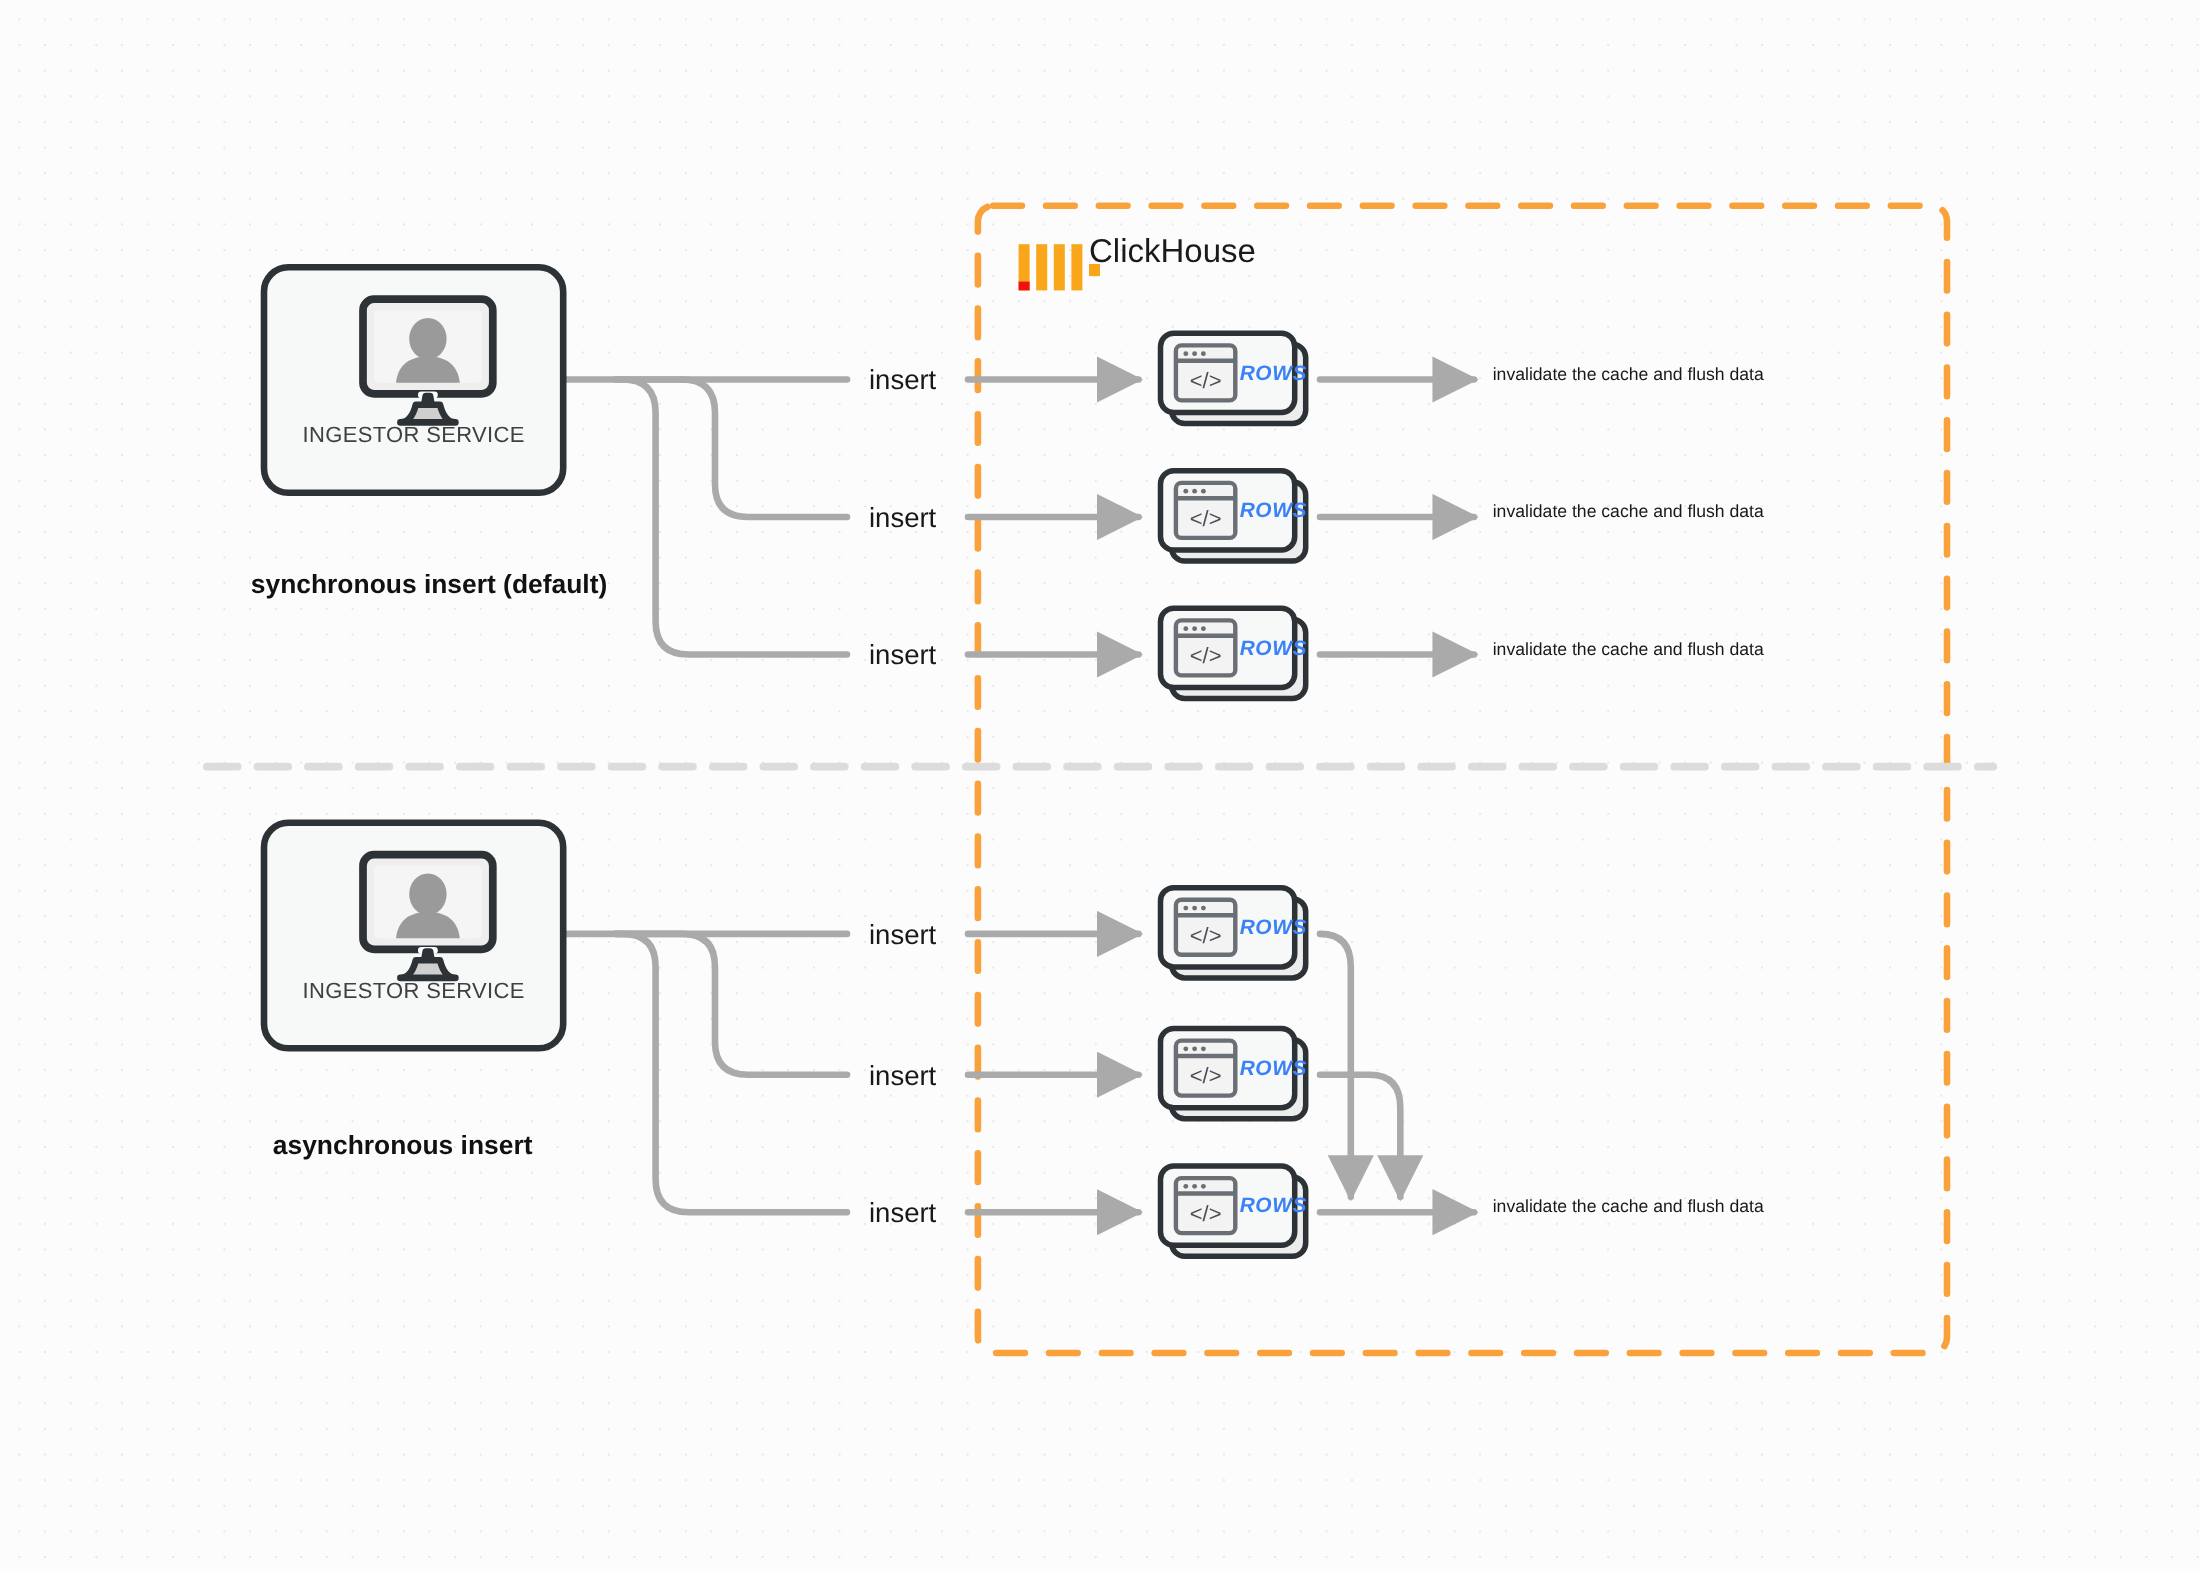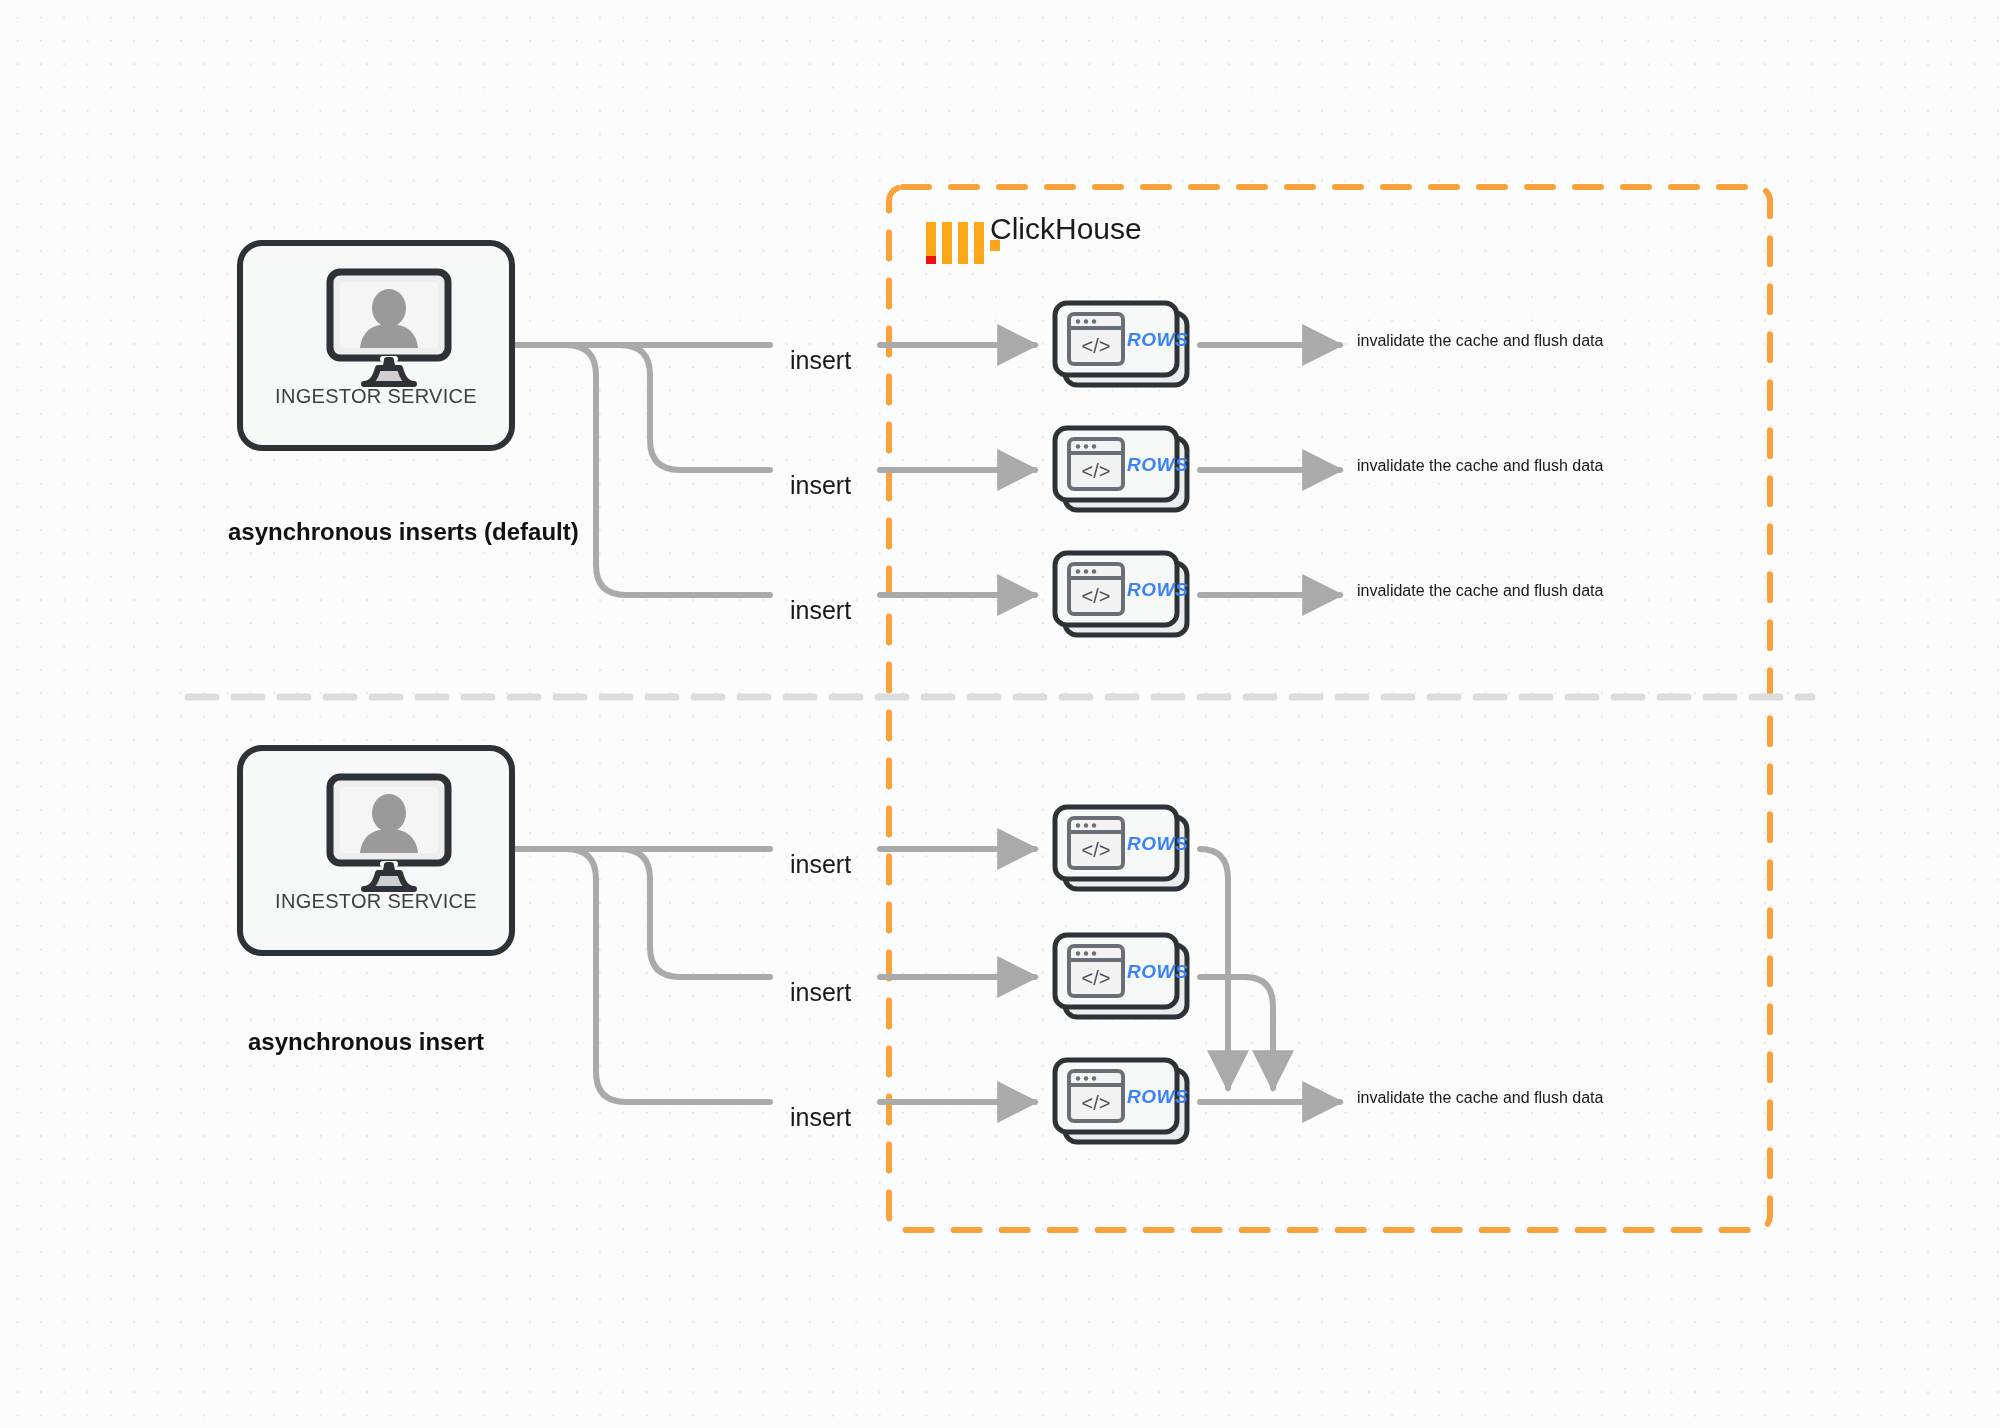--- a/index.html
+++ b/index.html
@@ -11,21 +11,21 @@
     background-size:23.3px 23.3px;
     background-position:6px 6px;
     font-family:"Liberation Sans", sans-serif;
     overflow:hidden;
     position:relative;
   }
   #stage{position:absolute;left:0;top:0;width:2000px;height:1428px;}
   svg#canvas{position:absolute;left:0;top:0;width:2000px;height:1428px;}
 
   .lbl{position:absolute;white-space:nowrap;color:#1f1f1f;}
-  .lbl-insert{font-size:25px;color:#181818;margin-top:14px;}
+  .lbl-insert{font-size:25px;color:#181818;}
   .lbl-flush{font-size:16px;color:#181818;}
   .lbl-section{font-size:24px;font-weight:bold;color:#111;}
   .lbl-ingestor{font-size:20px;color:#404040;letter-spacing:.3px;}
   .lbl-rows{font-size:19px;font-style:italic;font-weight:bold;color:#3b82f6;letter-spacing:.5px;}
   .lbl-ch{font-size:30px;color:#1a1a1a;}
 </style>
 </head>
 <body>
 
 <div id="stage">
@@ -186,21 +186,21 @@
       <rect x="16" y="0" width="10" height="42" fill="#faa61a"></rect>
       <rect x="32" y="0" width="10" height="42" fill="#faa61a"></rect>
       <rect x="48" y="0" width="10" height="42" fill="#faa61a"></rect>
       <rect x="64" y="18" width="10" height="11" fill="#faa61a"></rect>
     </g>
   </svg>
 
   <div class="lbl lbl-ch" style="left:990px;top:212px;">ClickHouse</div>
 
   <div class="lbl lbl-ingestor" style="left:272px;top:385px;width:208px;text-align:center;">INGESTOR SERVICE</div>
-  <div class="lbl lbl-section" style="left:228px;top:518px;">asynchronous inserts (default)</div>
+  <div class="lbl lbl-section" style="left:228px;top:518px;">synchronous insert (default)</div>
 
   <div class="lbl lbl-ingestor" style="left:272px;top:890px;width:208px;text-align:center;">INGESTOR SERVICE</div>
   <div class="lbl lbl-section" style="left:248px;top:1028px;">asynchronous insert</div>
 
   <div class="lbl lbl-insert" style="left:790px;top:332px;">insert</div>
   <div class="lbl lbl-insert" style="left:790px;top:457px;">insert</div>
   <div class="lbl lbl-insert" style="left:790px;top:582px;">insert</div>
 
   <div class="lbl lbl-insert" style="left:790px;top:836px;">insert</div>
   <div class="lbl lbl-insert" style="left:790px;top:964px;">insert</div>

